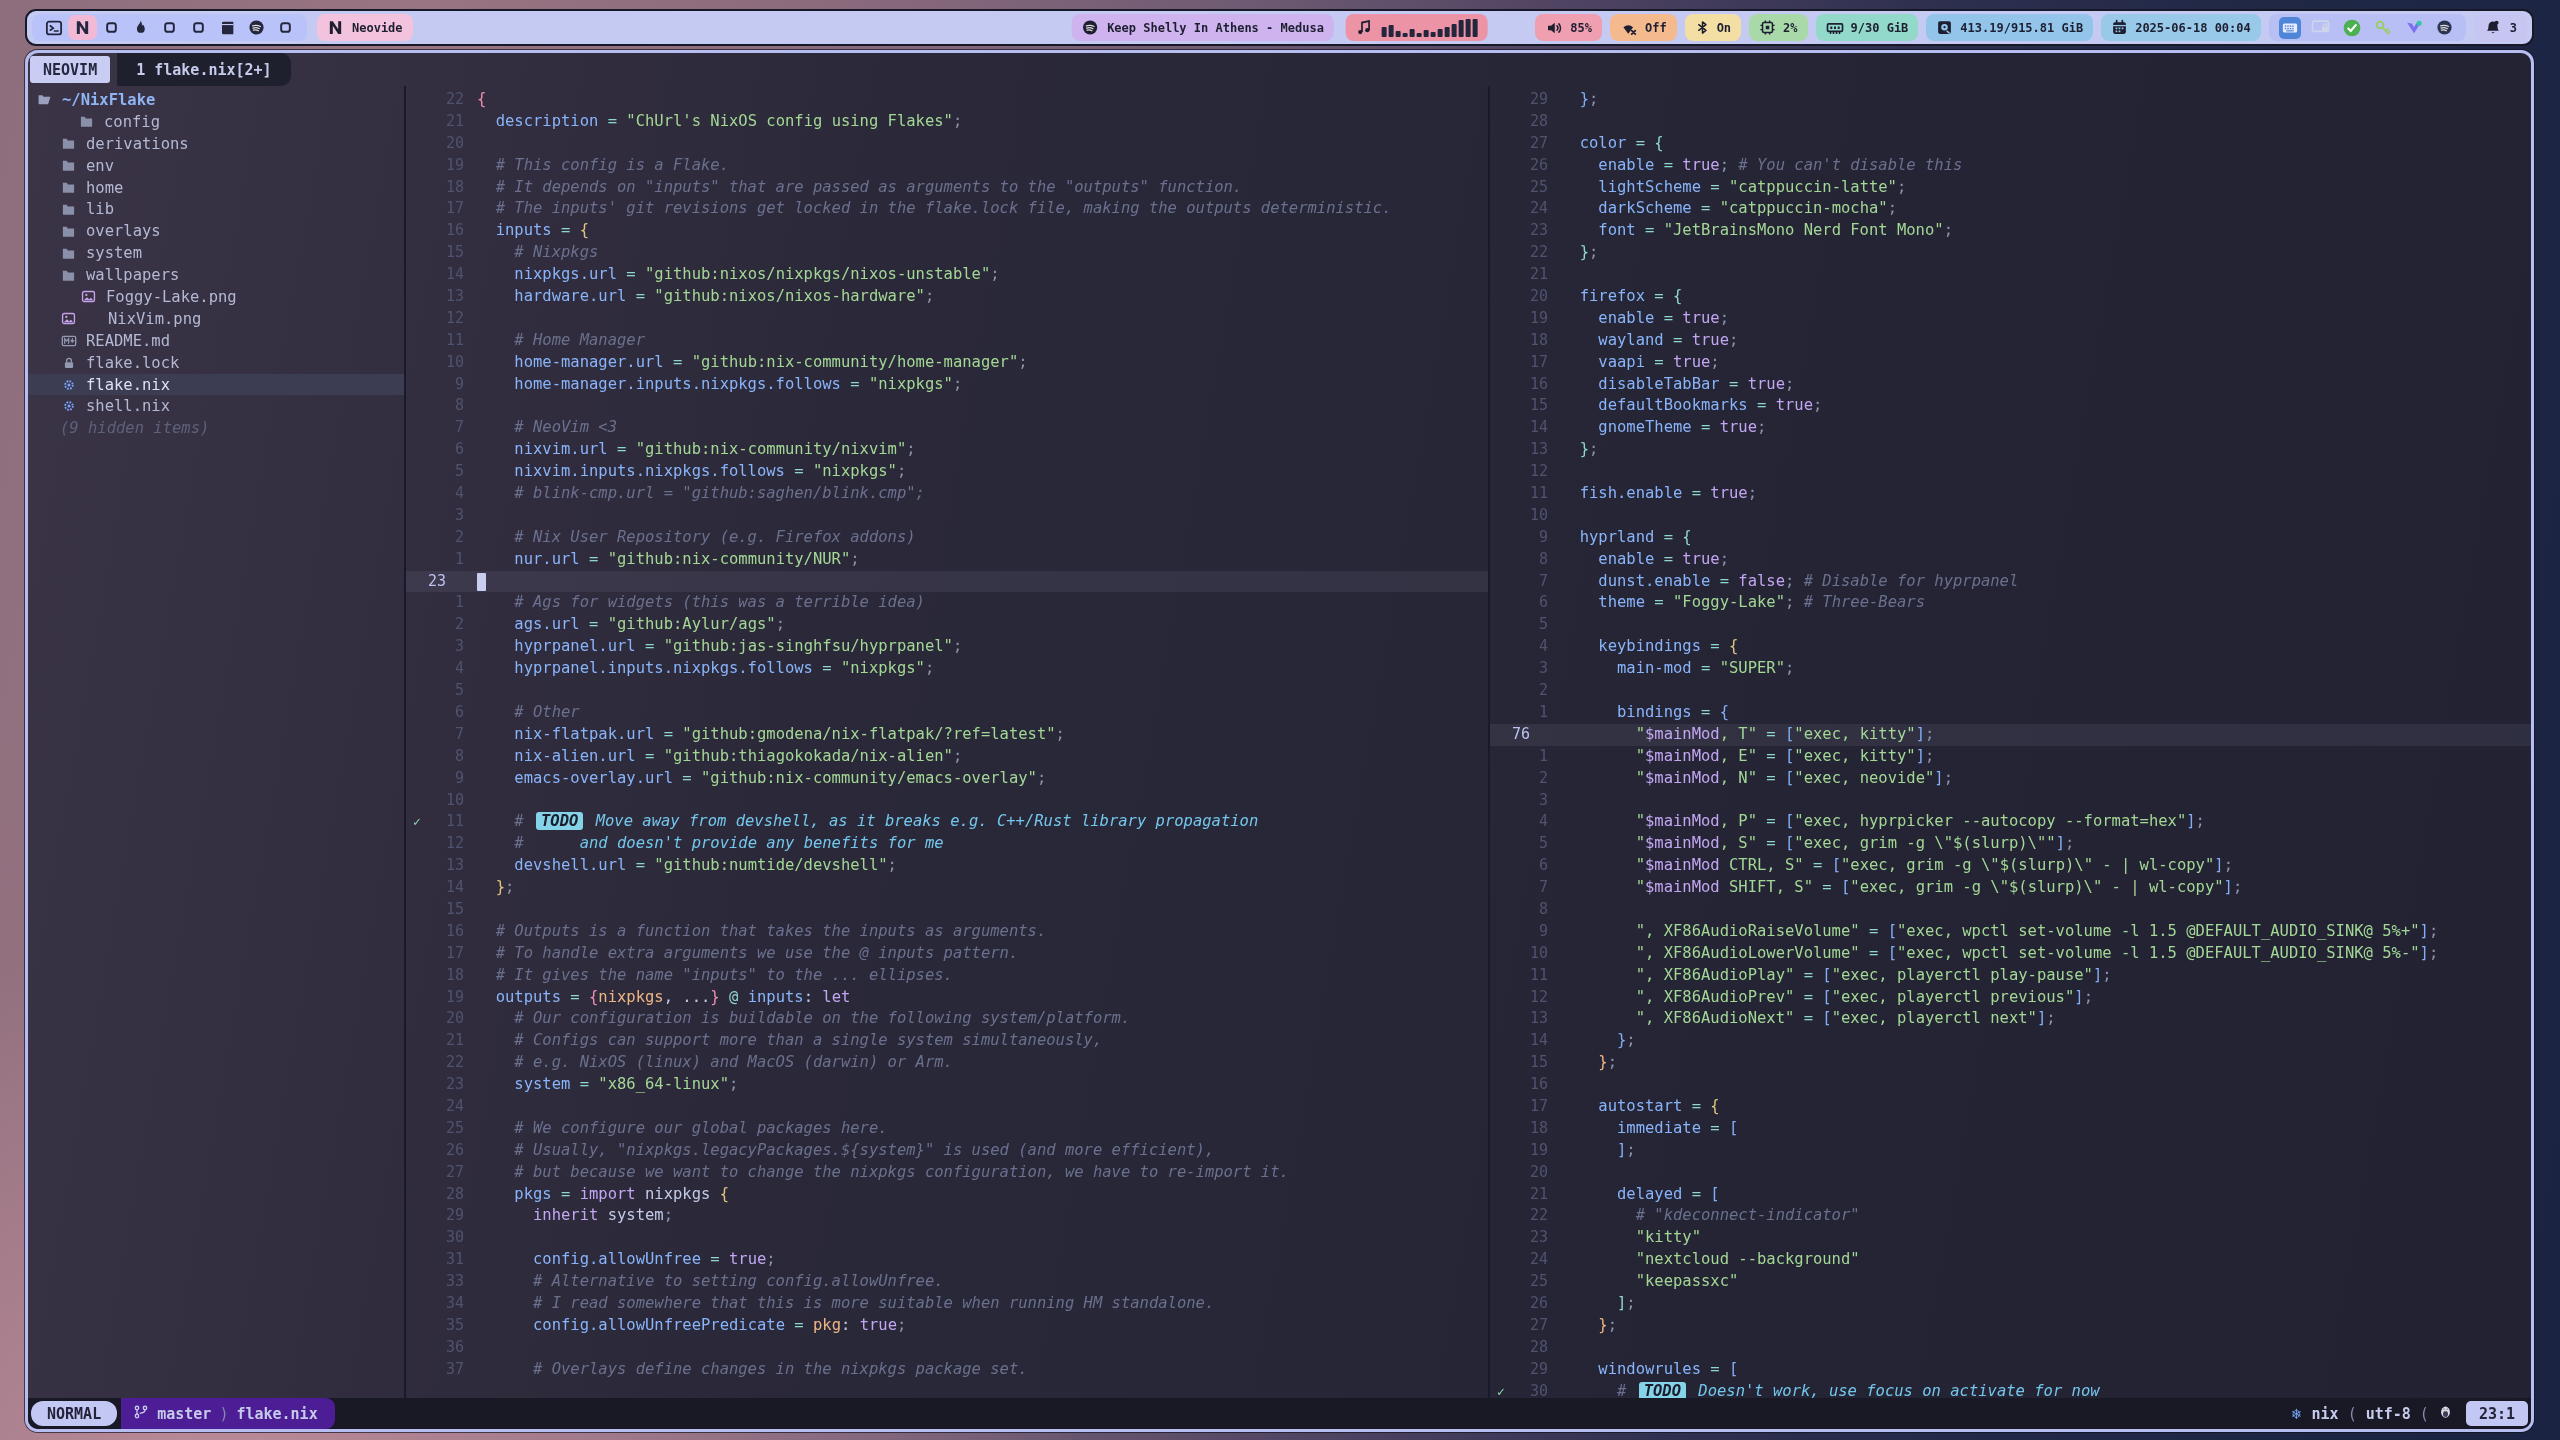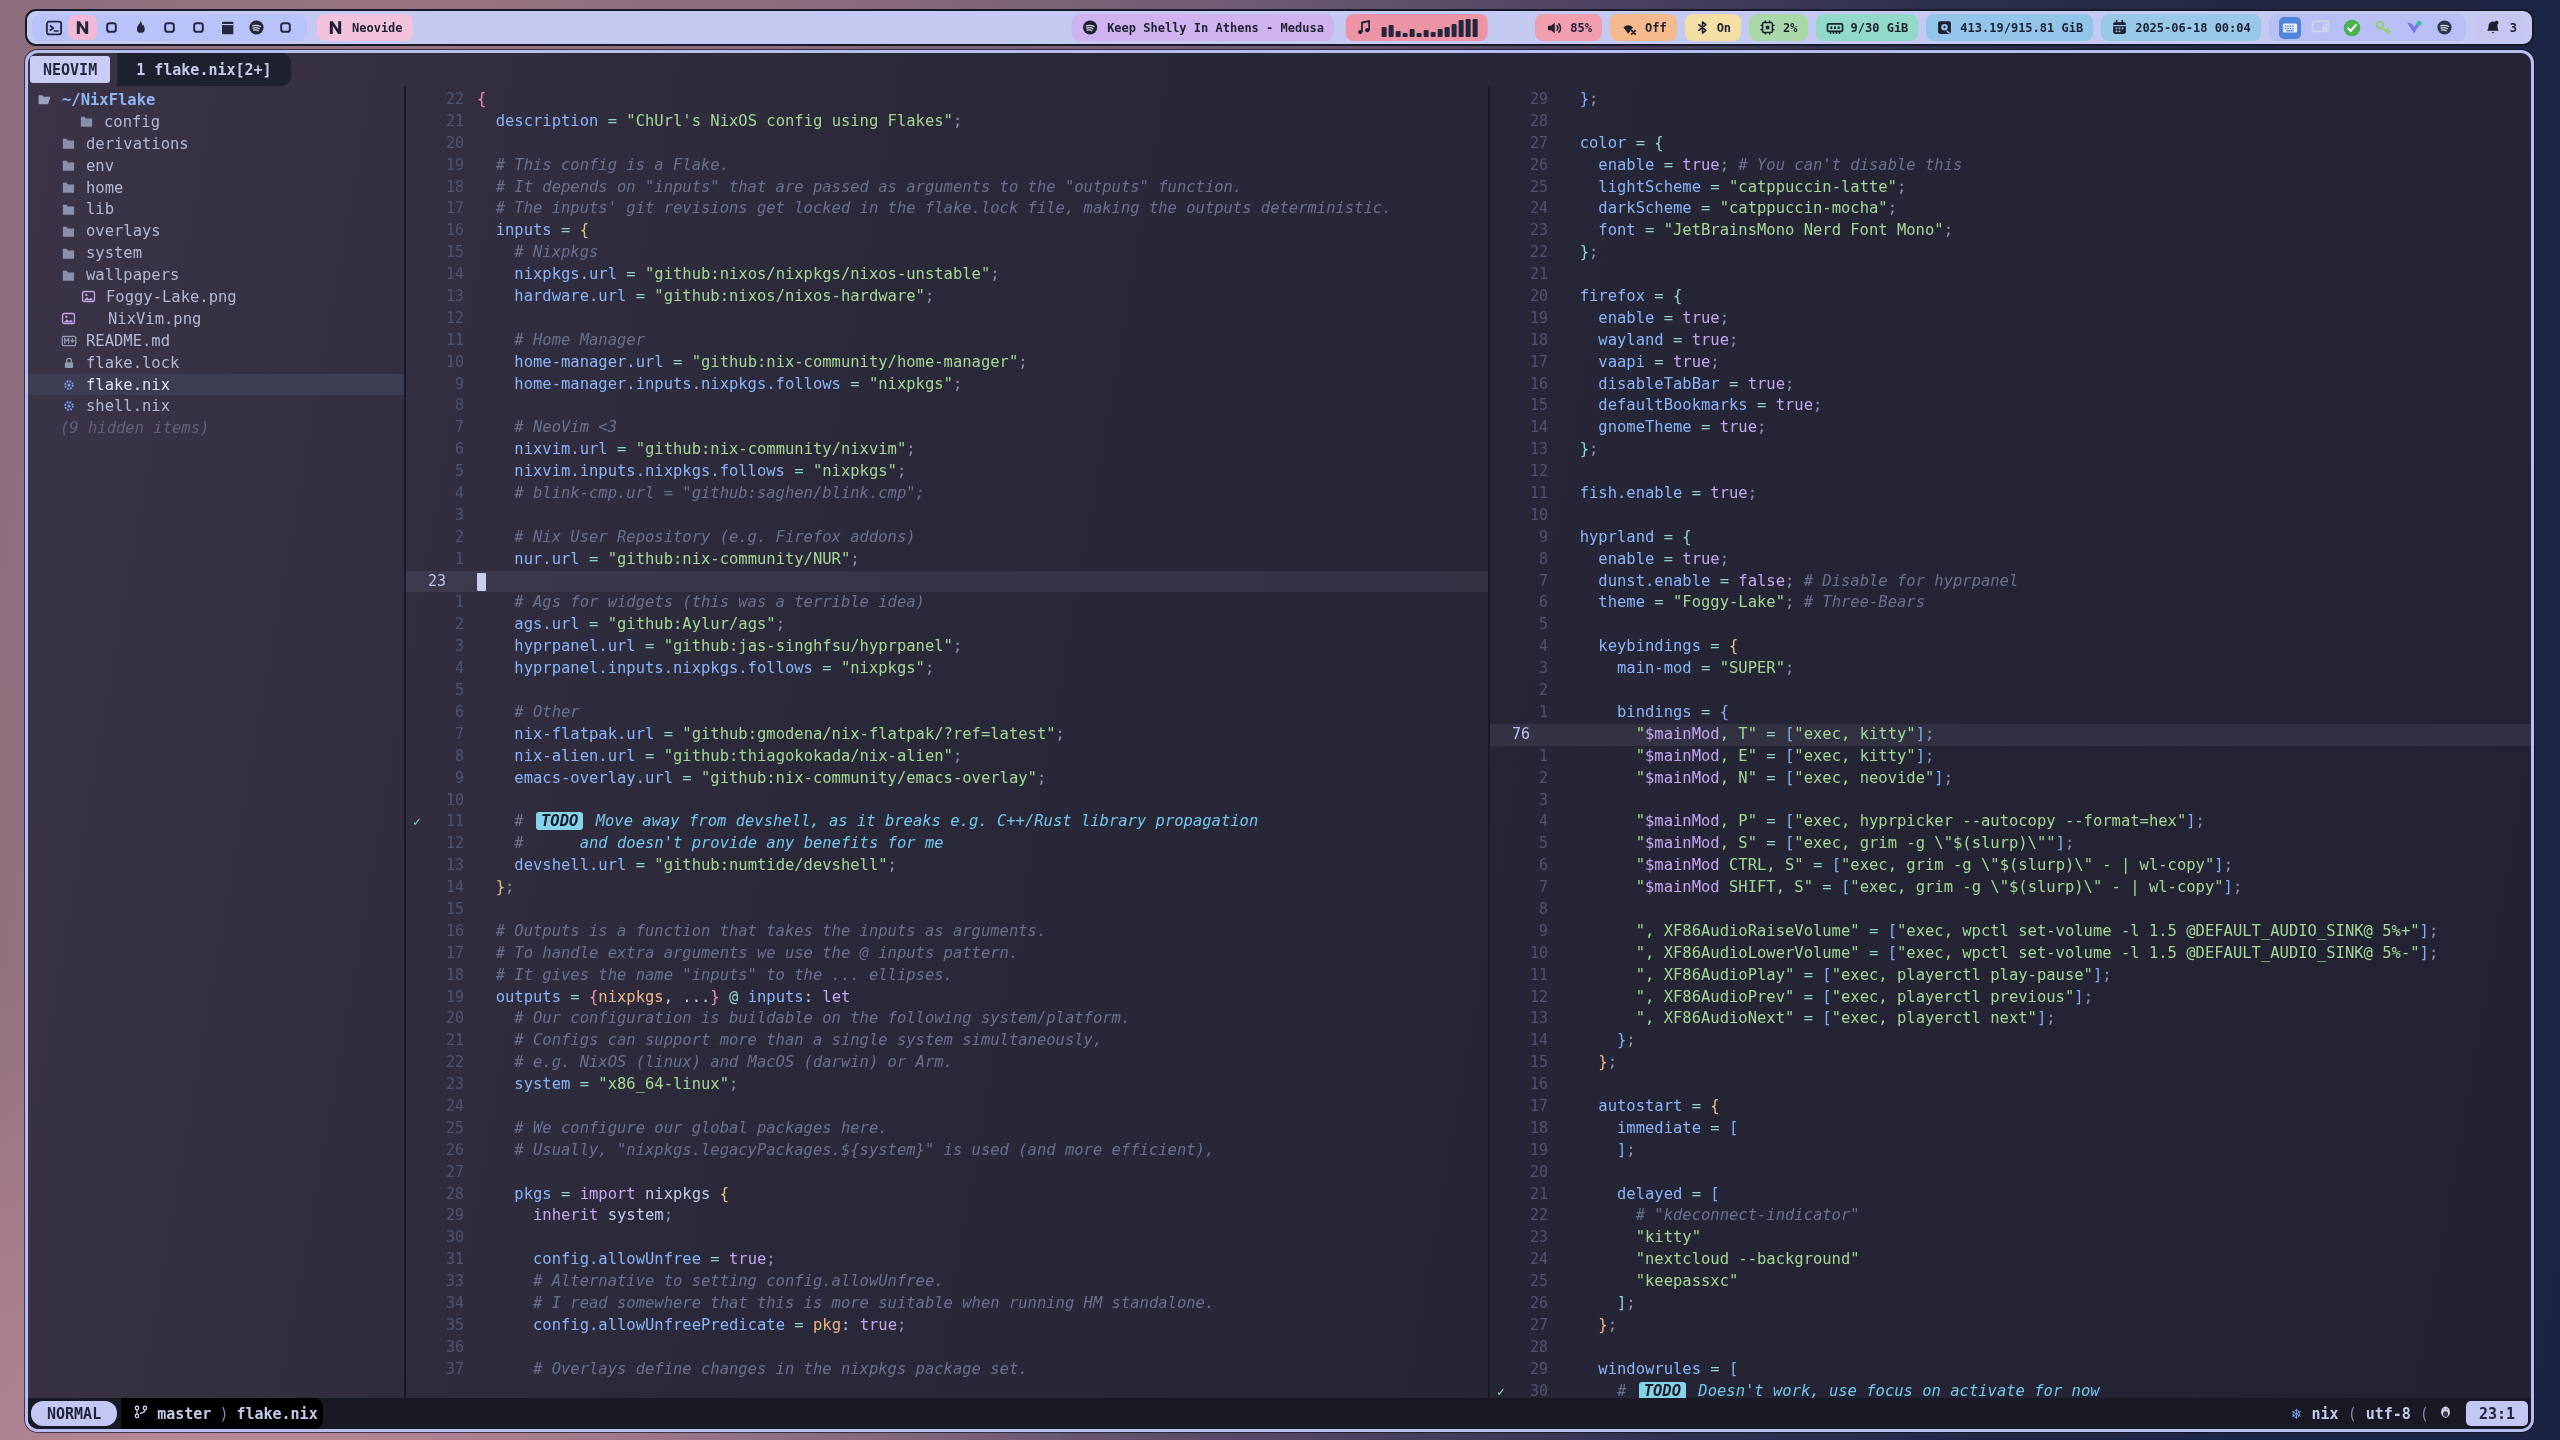--- a/index.html
+++ b/index.html
@@ -81,22 +81,22 @@
   .tok.tb{background:#85d3e8;color:#1b1c2c;font-style:italic;font-weight:bold;border-radius:3px;padding:0 5px;margin:0 3px;}
   .tok.b{color:#c3a6f2;} .tok.pm{color:#efb584;} .tok.t{color:#c3cbe8;} .tok.p{color:#8f93ad;}
   .tok.br{color:#ef8fb0;} .tok.by{color:#dfc57f;} .tok.bb{color:#82aef5;} .tok.bt{color:#8fd7ce;} .tok.bp{color:#efb584;}
   .tok.iv{color:#c3a6f2;}
 
   
   .statusline{height:31px;flex:none;background:#181925;display:flex;align-items:center;
     font-size:15px;color:#c6cbec;}
   .mode-badge{margin:3px 0 3px 3px;height:25px;padding:0 16px;background:#c3c7f4;color:#23243a;
     font-weight:bold;border-radius:12px;display:flex;align-items:center;}
-  .branch-seg{height:31px;margin-left:4px;background:#000000;display:flex;align-items:center;gap:8px;
-    padding:0 5px 0 12px;border-radius:0 9px 9px 0;font-weight:bold;}
+  .branch-seg{height:31px;margin-left:4px;background:#4c1d95;display:flex;align-items:center;gap:8px;
+    padding:0 17px 0 12px;border-radius:0 9px 9px 0;font-weight:bold;}
   .sl-sep{color:#8389ad;font-weight:normal;}
   .sl-right{margin-left:auto;display:flex;align-items:center;gap:9px;font-weight:bold;}
   .snow{color:#74a8f5;font-family:"DejaVu Sans",sans-serif;font-weight:normal;font-size:14px;}
   .pos-badge{margin:3px 3px 3px 4px;height:25px;padding:0 13px;background:#c3c7f4;color:#23243a;
     font-weight:bold;border-radius:5px;display:flex;align-items:center;}
 </style>
 </head>
 <body>
 
 <div class="screen">
@@ -520,21 +520,21 @@
           <div class="row"><span class="sign"></span><span class="num">17</span><span class="code"><span class="tok c">  # To handle extra arguments we use the @ inputs pattern.</span></span></div>
           <div class="row"><span class="sign"></span><span class="num">18</span><span class="code"><span class="tok c">  # It gives the name "inputs" to the ... ellipses.</span></span></div>
           <div class="row"><span class="sign"></span><span class="num">19</span><span class="code"><span class="tok t">  </span><span class="tok k">outputs</span><span class="tok o"> = </span><span class="tok br">{</span><span class="tok pm">nixpkgs</span><span class="tok t">, ...</span><span class="tok br">}</span><span class="tok o"> @ </span><span class="tok k">inputs</span><span class="tok t">: </span><span class="tok b">let</span></span></div>
           <div class="row"><span class="sign"></span><span class="num">20</span><span class="code"><span class="tok c">    # Our configuration is buildable on the following system/platform.</span></span></div>
           <div class="row"><span class="sign"></span><span class="num">21</span><span class="code"><span class="tok c">    # Configs can support more than a single system simultaneously,</span></span></div>
           <div class="row"><span class="sign"></span><span class="num">22</span><span class="code"><span class="tok c">    # e.g. NixOS (linux) and MacOS (darwin) or Arm.</span></span></div>
           <div class="row"><span class="sign"></span><span class="num">23</span><span class="code"><span class="tok t">    </span><span class="tok k">system</span><span class="tok o"> = </span><span class="tok s">"x86_64-linux"</span><span class="tok p">;</span></span></div>
           <div class="row"><span class="sign"></span><span class="num">24</span><span class="code"></span></div>
           <div class="row"><span class="sign"></span><span class="num">25</span><span class="code"><span class="tok c">    # We configure our global packages here.</span></span></div>
           <div class="row"><span class="sign"></span><span class="num">26</span><span class="code"><span class="tok c">    # Usually, "nixpkgs.legacyPackages.${system}" is used (and more efficient),</span></span></div>
-          <div class="row"><span class="sign"></span><span class="num">27</span></div>
+          <div class="row"><span class="sign"></span><span class="num">27</span><span class="code"><span class="tok c">    # but because we want to change the nixpkgs configuration, we have to re-import it.</span></span></div>
           <div class="row"><span class="sign"></span><span class="num">28</span><span class="code"><span class="tok t">    </span><span class="tok k">pkgs</span><span class="tok o"> = </span><span class="tok b">import</span><span class="tok t"> nixpkgs </span><span class="tok by">{</span></span></div>
           <div class="row"><span class="sign"></span><span class="num">29</span><span class="code"><span class="tok t">      </span><span class="tok b">inherit</span><span class="tok t"> system</span><span class="tok p">;</span></span></div>
           <div class="row"><span class="sign"></span><span class="num">30</span><span class="code"></span></div>
           <div class="row"><span class="sign"></span><span class="num">31</span><span class="code"><span class="tok t">      </span><span class="tok k">config.allowUnfree</span><span class="tok o"> = </span><span class="tok b">true</span><span class="tok p">;</span></span></div>
           <div class="row"><span class="sign"></span><span class="num">33</span><span class="code"><span class="tok c">      # Alternative to setting config.allowUnfree.</span></span></div>
           <div class="row"><span class="sign"></span><span class="num">34</span><span class="code"><span class="tok c">      # I read somewhere that this is more suitable when running HM standalone.</span></span></div>
           <div class="row"><span class="sign"></span><span class="num">35</span><span class="code"><span class="tok t">      </span><span class="tok k">config.allowUnfreePredicate</span><span class="tok o"> = </span><span class="tok pm">pkg</span><span class="tok t">: </span><span class="tok b">true</span><span class="tok p">;</span></span></div>
           <div class="row"><span class="sign"></span><span class="num">36</span><span class="code"></span></div>
           <div class="row"><span class="sign"></span><span class="num">37</span><span class="code"><span class="tok c">      # Overlays define changes in the nixpkgs package set.</span></span></div>
         </div>

